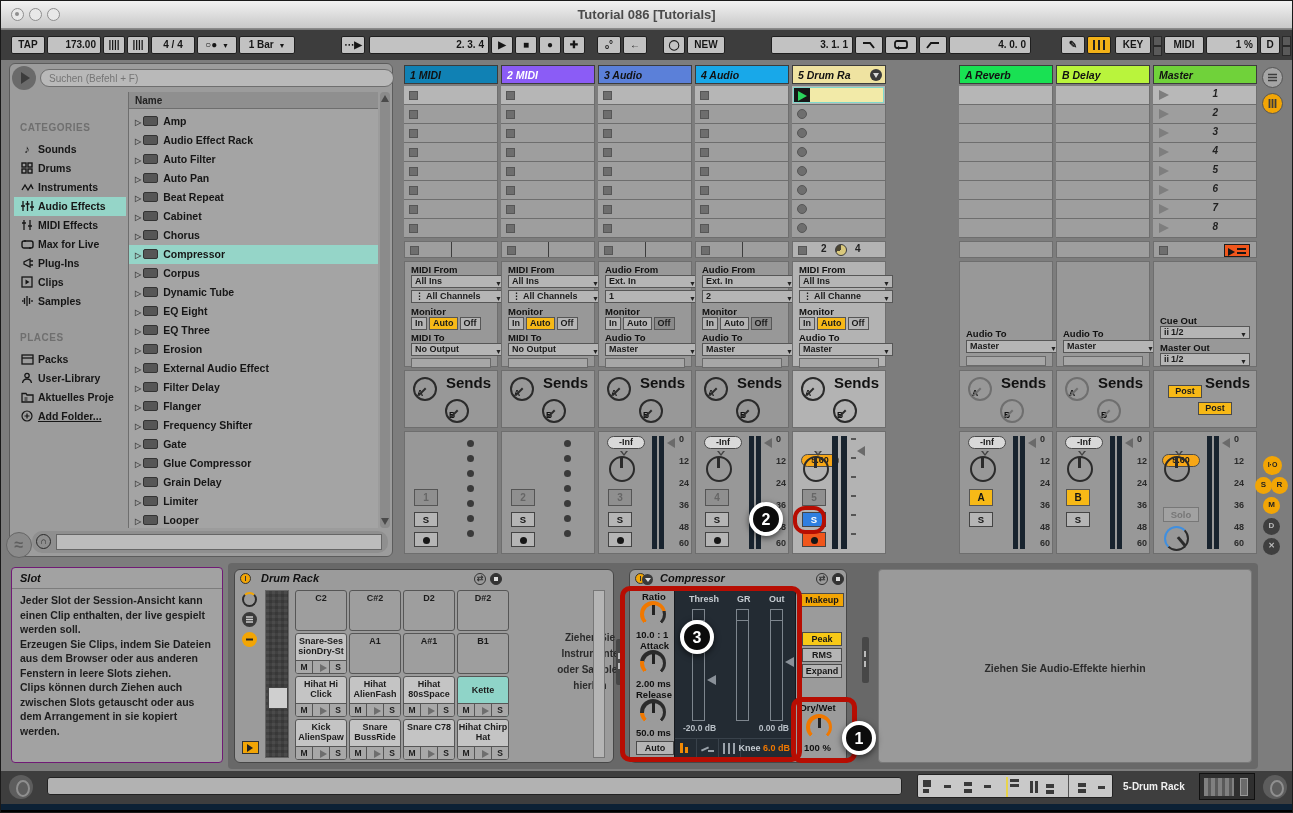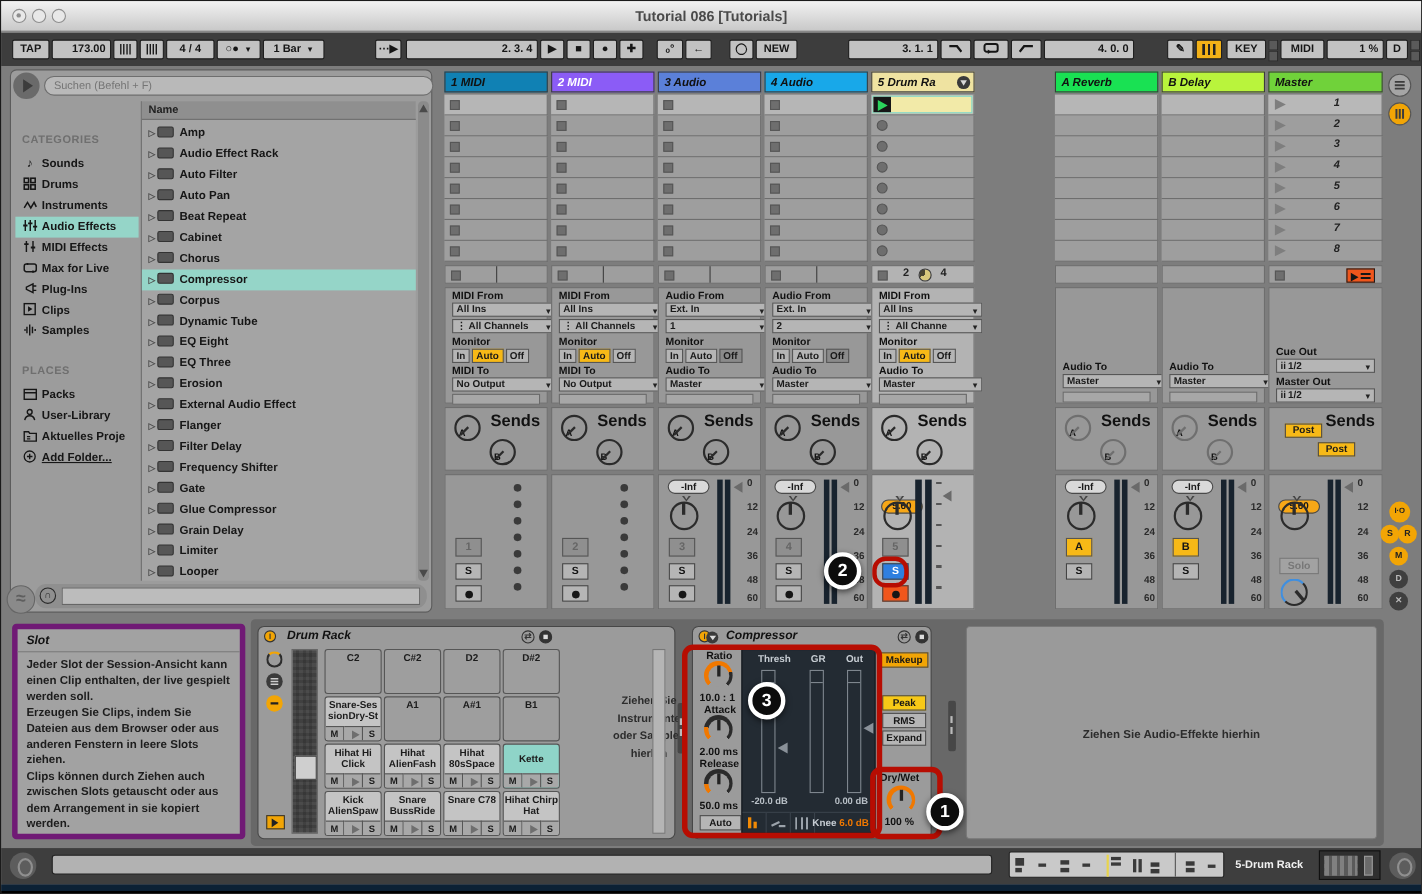--- a/index.html
+++ b/index.html
@@ -174,21 +174,21 @@
   .scene .sp { position:absolute; left:6px; top:4px; border-left:10px solid #7e7e7e; border-top:5.5px solid transparent;
     border-bottom:5.5px solid transparent; }
   .scene .sn { position:absolute; right:38px; top:2px; }
 
   
   .railcirc { position:absolute; border-radius:50%; text-align:center; font-weight:bold; }
 
   
   #deviceview { position:absolute; left:227px; top:562px; width:1030px; height:206px; background:#686868; border-radius:4px; }
   #info-panel { position:absolute; left:10px; top:566px; width:212px; height:196px; background:#a2a2a2;
-    border:5px solid #701a75; border-radius:4px; }
+    border:1px solid #701a75; border-radius:4px; }
   #info-title { position:absolute; left:8px; top:4px; font-size:11px; font-weight:bold; font-style:italic; color:#111; }
   #info-divider { position:absolute; left:0; top:20px; width:100%; height:1px; background:#7c7c7c; }
   #info-body { position:absolute; left:8px; top:25px; right:6px; font-size:10.5px; font-weight:bold; color:#1d1d1d; line-height:14.5px; }
 
   .device { position:absolute; top:6px; background:#9b9b9b; border:1px solid #474747; border-radius:6px; }
   .dev-title { position:absolute; left:26px; top:2px; font-size:11px; font-weight:bold; font-style:italic; color:#111; }
   .pwr { position:absolute; left:5px; top:3px; width:11px; height:11px; border-radius:50%; background:#f2a505;
     border:1.5px solid #333; }
   .pwr::after { content:""; position:absolute; left:3.5px; top:1.5px; width:1.5px; height:5px; background:#333; }
   .devchev { position:absolute; left:12px; top:4px; width:11px; height:11px; border-radius:50%; background:#3a3a3a; }
@@ -419,22 +419,22 @@
           <div class="brow"><span class="tri">▷</span><span class="devrect"></span><span>Beat Repeat</span></div>
           <div class="brow"><span class="tri">▷</span><span class="devrect"></span><span>Cabinet</span></div>
           <div class="brow"><span class="tri">▷</span><span class="devrect"></span><span>Chorus</span></div>
           <div class="brow selected"><span class="tri">▷</span><span class="devrect"></span><span>Compressor</span></div>
           <div class="brow"><span class="tri">▷</span><span class="devrect"></span><span>Corpus</span></div>
           <div class="brow"><span class="tri">▷</span><span class="devrect"></span><span>Dynamic Tube</span></div>
           <div class="brow"><span class="tri">▷</span><span class="devrect"></span><span>EQ Eight</span></div>
           <div class="brow"><span class="tri">▷</span><span class="devrect"></span><span>EQ Three</span></div>
           <div class="brow"><span class="tri">▷</span><span class="devrect"></span><span>Erosion</span></div>
           <div class="brow"><span class="tri">▷</span><span class="devrect"></span><span>External Audio Effect</span></div>
+          <div class="brow"><span class="tri">▷</span><span class="devrect"></span><span>Filter Delay</span></div>
           <div class="brow"><span class="tri">▷</span><span class="devrect"></span><span>Flanger</span></div>
-          <div class="brow"><span class="tri">▷</span><span class="devrect"></span><span>Filter Delay</span></div>
           <div class="brow"><span class="tri">▷</span><span class="devrect"></span><span>Frequency Shifter</span></div>
           <div class="brow"><span class="tri">▷</span><span class="devrect"></span><span>Gate</span></div>
           <div class="brow"><span class="tri">▷</span><span class="devrect"></span><span>Glue Compressor</span></div>
           <div class="brow"><span class="tri">▷</span><span class="devrect"></span><span>Grain Delay</span></div>
           <div class="brow"><span class="tri">▷</span><span class="devrect"></span><span>Limiter</span></div>
           <div class="brow"><span class="tri">▷</span><span class="devrect"></span><span>Looper</span></div>
         </div>
     </div>
     <div id="devscroll"></div>
     <div id="preview-bar">

